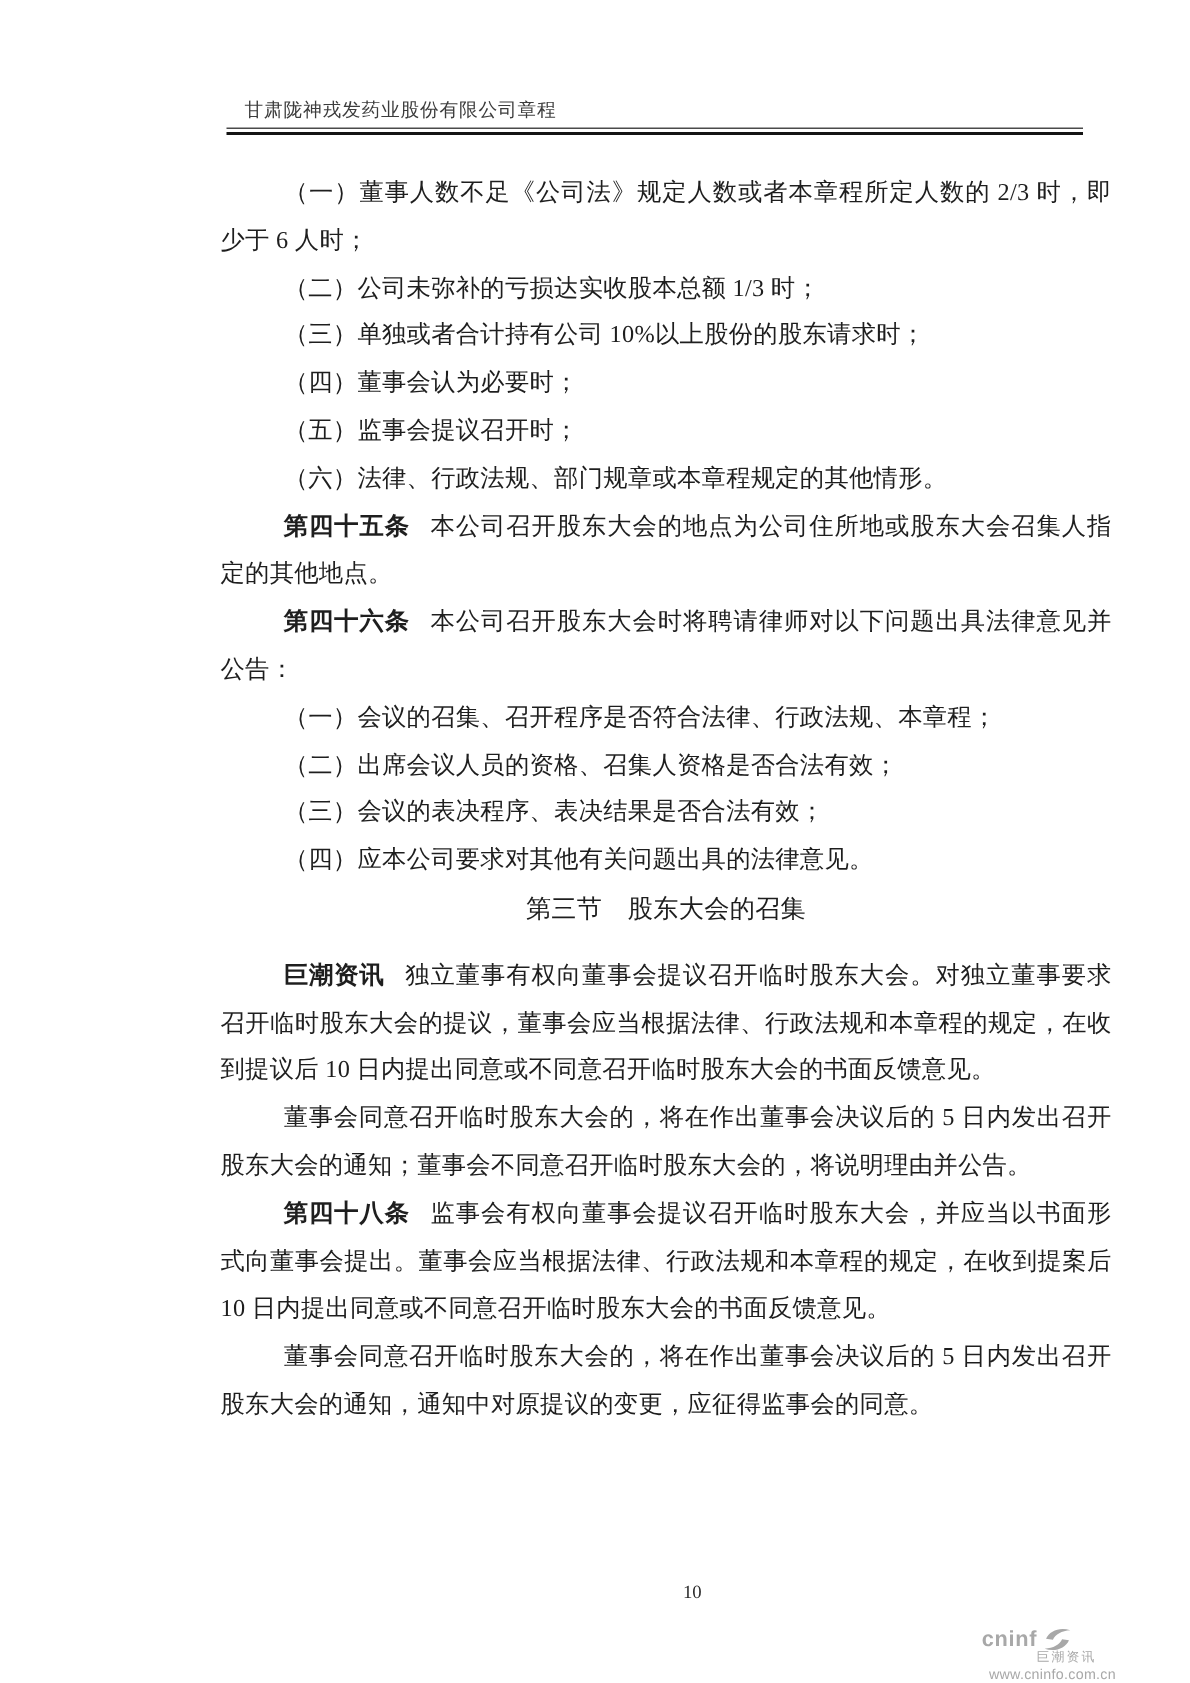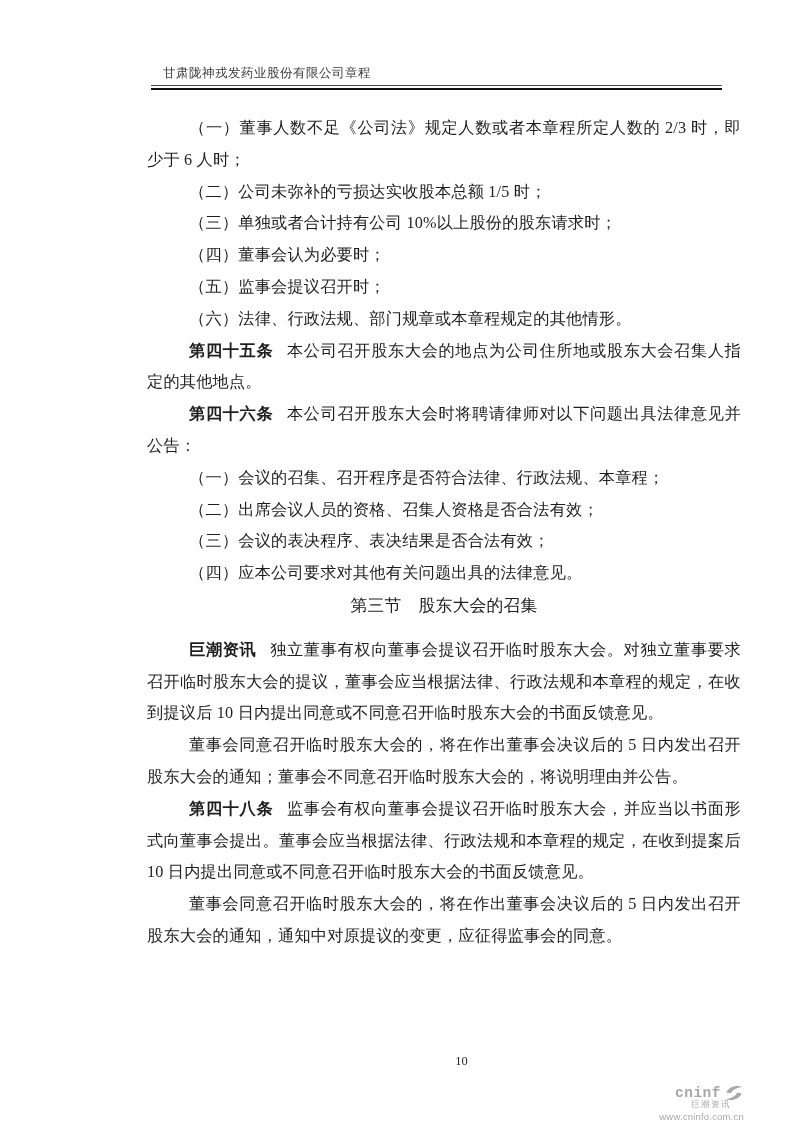--- a/index.html
+++ b/index.html
@@ -29,39 +29,39 @@
   .doc-body b.lead { margin-right:0.85em; font-weight:bold; }
   
   .page-number {
     position:absolute; top:1038px; left:0; width:793px;
     text-align:center; font-size:12.5px; color:#2a2a2a;padding-left:20px;
   }
   .logo {
     position:absolute; right:3px; top:1068px; width:120px;
     text-align:right; font-family:"Liberation Sans","DejaVu Sans",sans-serif;
   }
-  .logo-row { display:flex; align-items:center; justify-content:flex-end; gap:2px;font-family:Liberation Mono, monospace; }
+  .logo-row { display:flex; align-items:center; justify-content:center; gap:2px; }
   .logo-brand { font-weight:bold; font-size:14.5px; letter-spacing:0.5px; }
   .logo-swirl { display:block; }
   .logo-sub { font-size:8.5px; letter-spacing:1.5px; margin:-3px 14px 0 0; }
   .logo-url { font-size:9.5px; margin:0 1px 0 0; letter-spacing:0.2px; }
 </style>
 </head>
 <body>
 
 <div class="page">
 
   <header class="hdr">
     <div class="hdr-title">甘肃陇神戎发药业股份有限公司章程</div>
     <div class="hdr-rule"></div>
   </header>
 
   <main class="doc-body">
       <p class="body">（一）董事人数不足《公司法》规定人数或者本章程所定人数的 2/3 时，即少于 6 人时；</p>
-      <p class="body">（二）公司未弥补的亏损达实收股本总额 1/5 时；</p>
+      <p class="body">（二）公司未弥补的亏损达实收股本总额 1/3 时；</p>
       <p class="body">（三）单独或者合计持有公司 10%以上股份的股东请求时；</p>
       <p class="body">（四）董事会认为必要时；</p>
       <p class="body">（五）监事会提议召开时；</p>
       <p class="body">（六）法律、行政法规、部门规章或本章程规定的其他情形。</p>
       <p class="body"><b class="lead">第四十五条</b>本公司召开股东大会的地点为公司住所地或股东大会召集人指定的其他地点。</p>
       <p class="body"><b class="lead">第四十六条</b>本公司召开股东大会时将聘请律师对以下问题出具法律意见并公告：</p>
       <p class="body">（一）会议的召集、召开程序是否符合法律、行政法规、本章程；</p>
       <p class="body">（二）出席会议人员的资格、召集人资格是否合法有效；</p>
       <p class="body">（三）会议的表决程序、表决结果是否合法有效；</p>
       <p class="body">（四）应本公司要求对其他有关问题出具的法律意见。</p>

